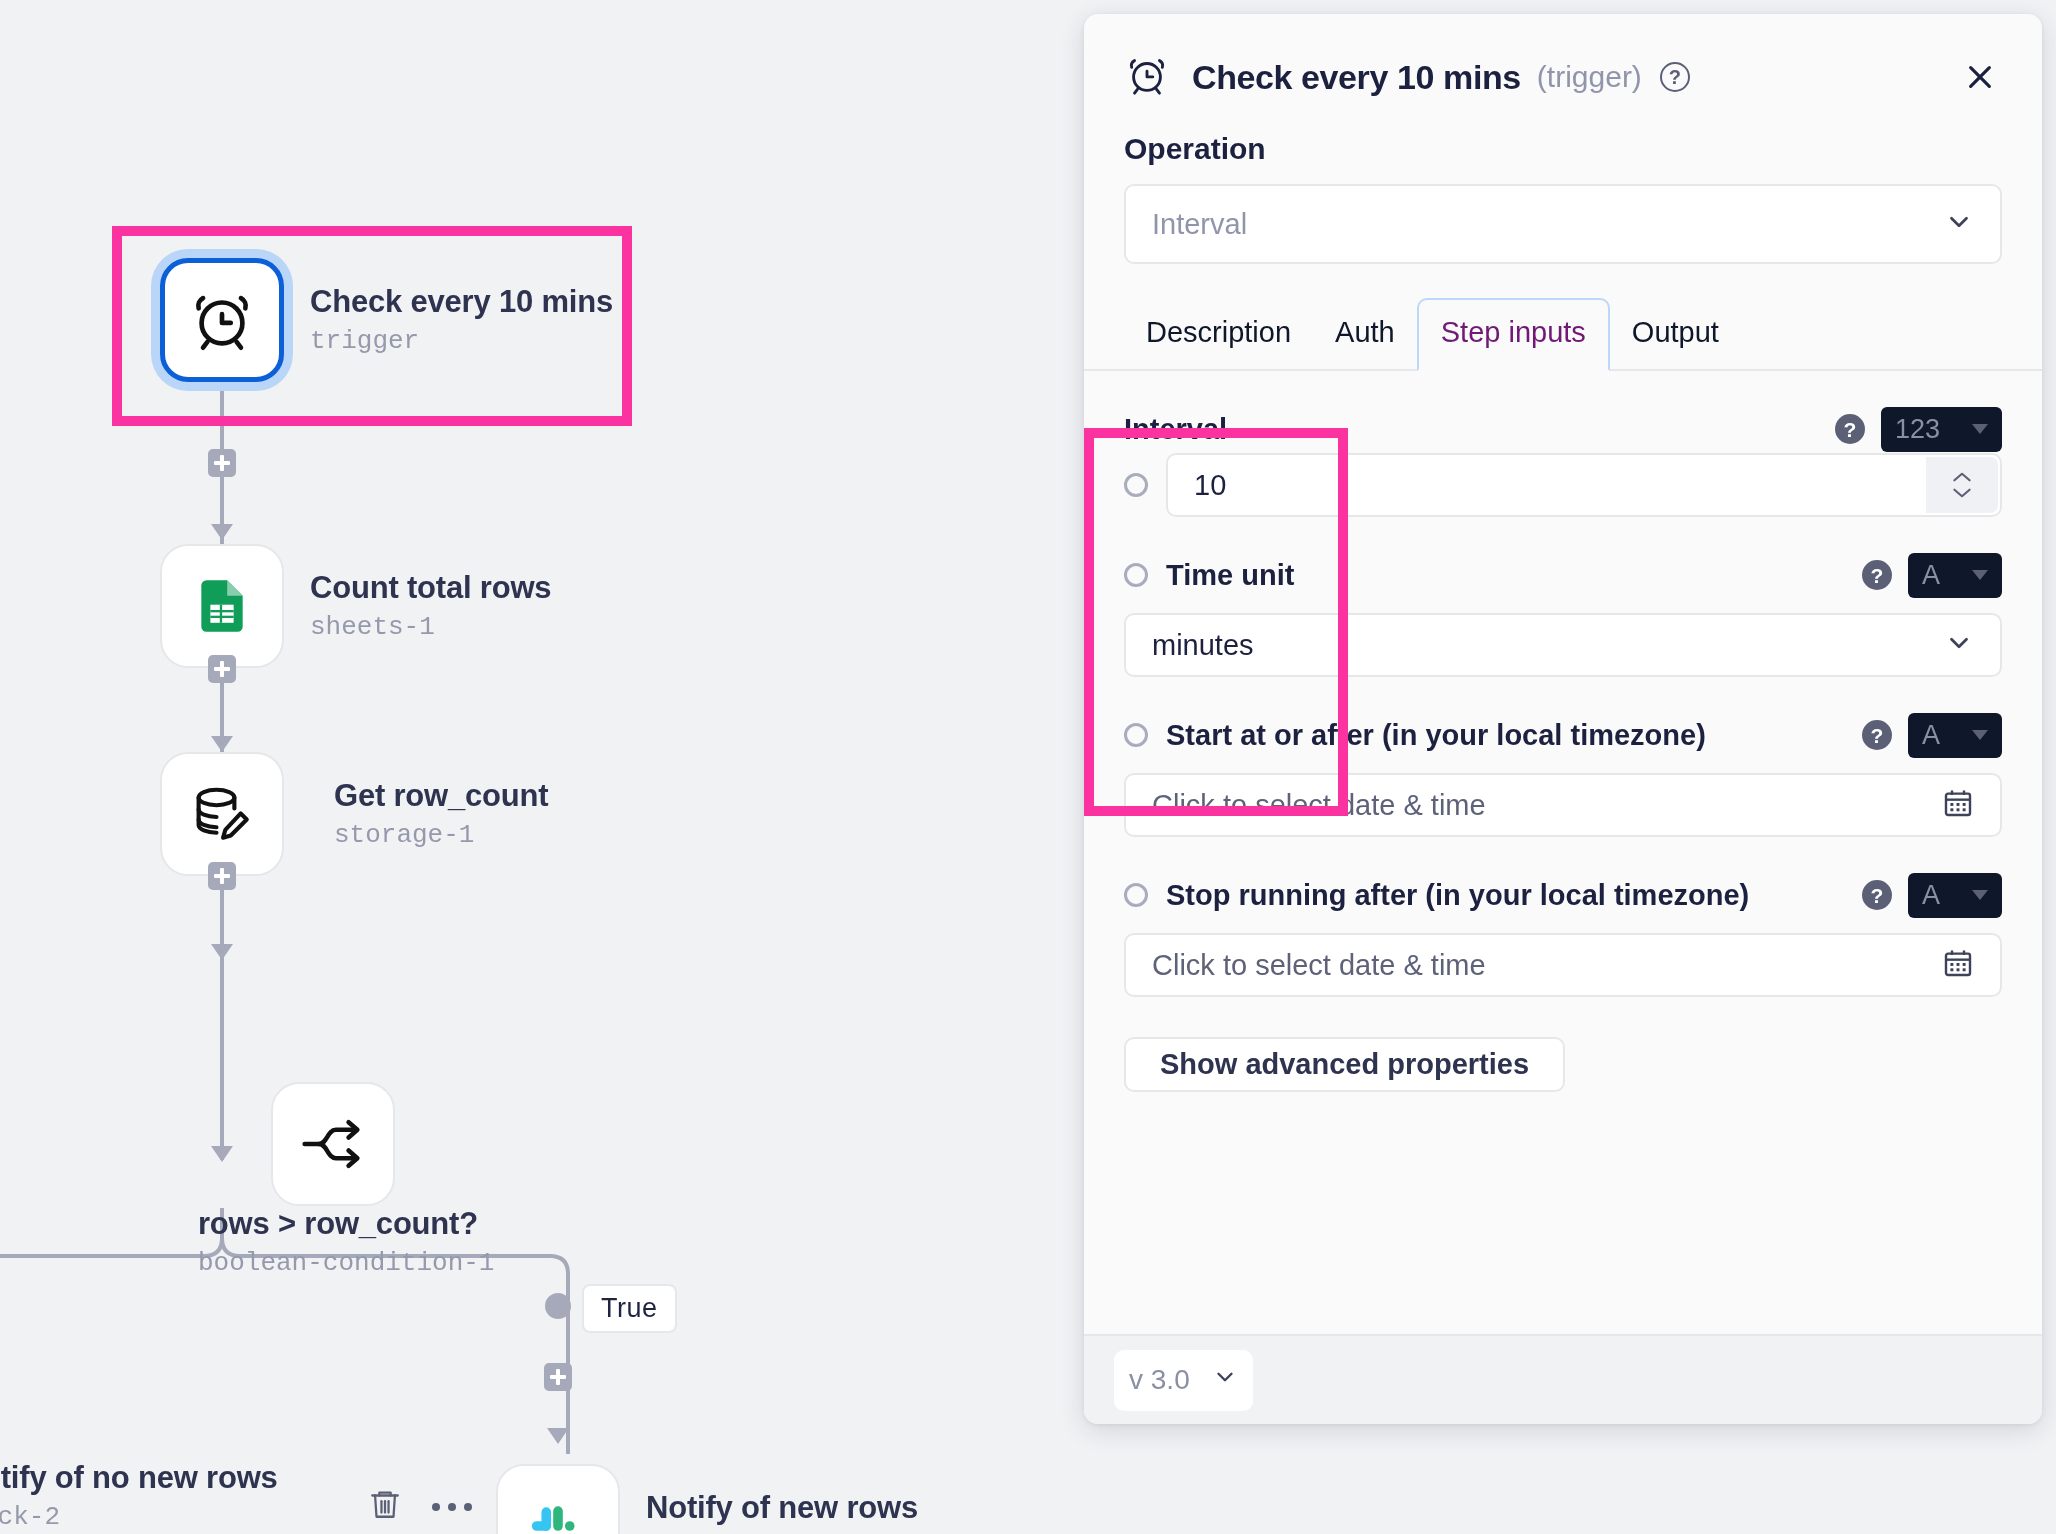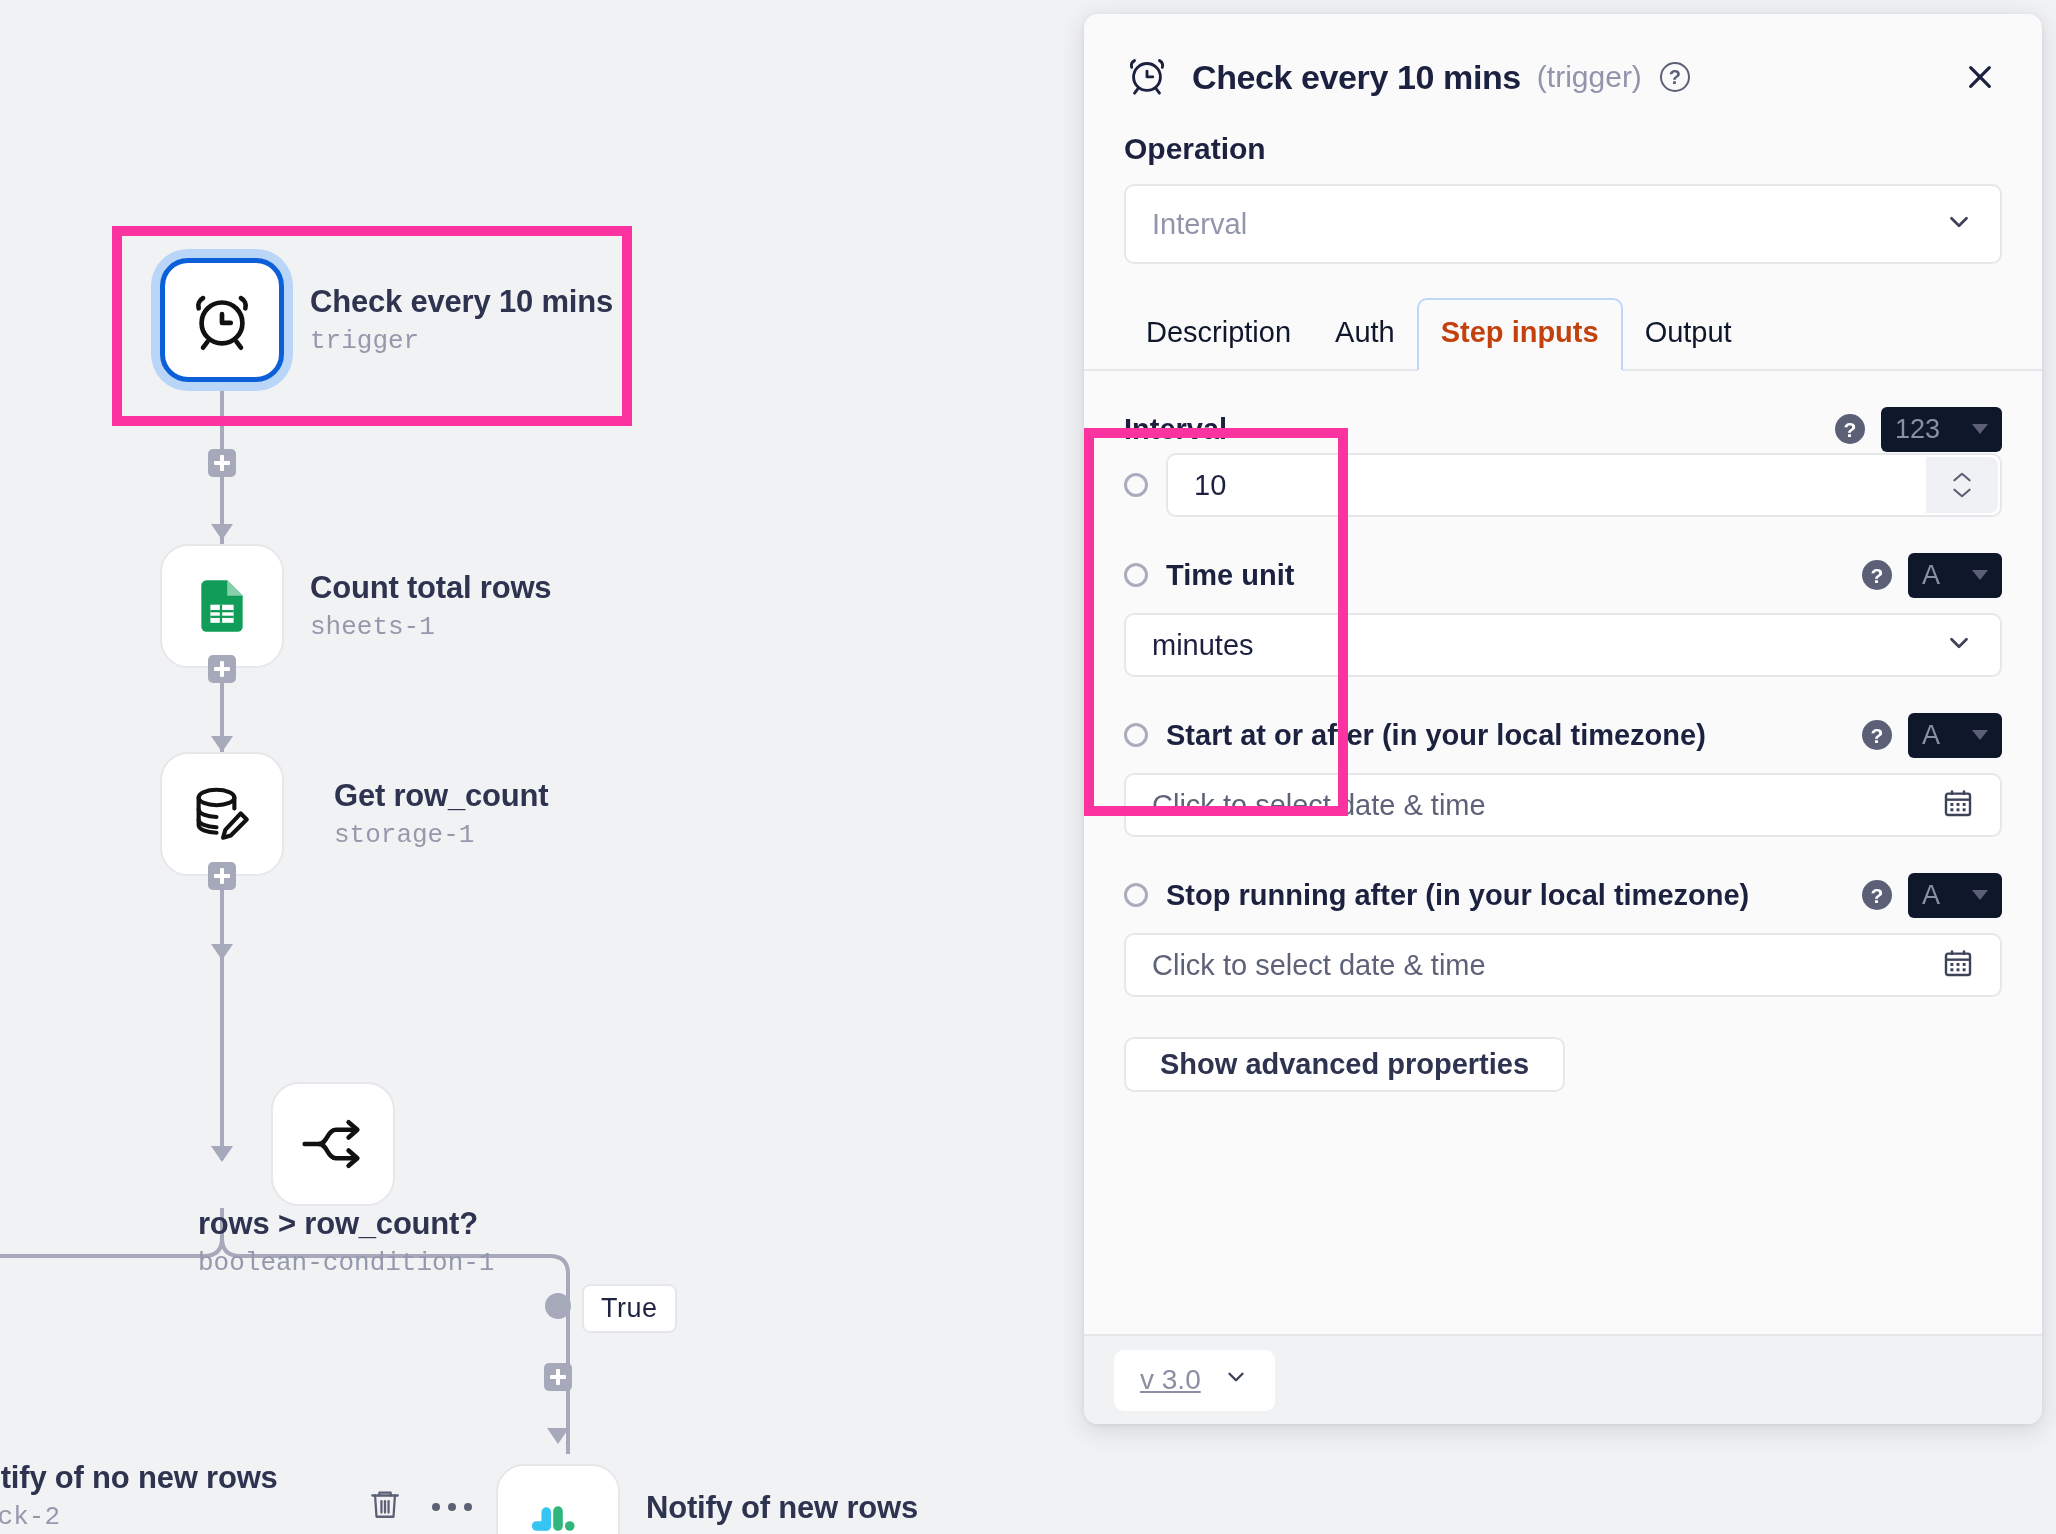--- a/index.html
+++ b/index.html
@@ -118,21 +118,21 @@
     margin-top: 34px; padding: 0 40px;
     border-bottom: 2px solid #e6e7ea;
     position: relative;
   }
   .tab {
     font-size: 29px; color: #0f172a;
     padding: 16px 22px 20px 22px;
     cursor: pointer; white-space: nowrap;
   }
   .tab.active {
-    color: #c2410c; font-weight: 700;
+    color: #701a75; font-weight: 400;
     border: 2px solid #bcd7f8;
     border-bottom: 2px solid #fafafb;
     border-radius: 10px 10px 0 0;
     margin-bottom: -2px;
     background: #fafafb;
   }
 
   
   .form-area { padding: 0 40px; }
   .field-head {
@@ -190,22 +190,22 @@
   }
 
   .panel-footer {
     position: absolute; left: 0; right: 0; bottom: 0; height: 90px;
     background: #f1f2f4;
     border-top: 2px solid #e6e7ea;
     display: flex; align-items: center; padding-left: 30px;
   }
   .ver-pill {
     background: #fff; border-radius: 10px;
-    padding: 14px 26px; display: flex; align-items: center;
-    font-size: 28px; color: #8a8fa4; text-decoration: underline;
+    padding: 14px 15px; display: flex; align-items: center;
+    font-size: 28px; color: #8a8fa4;
   }
   .ver-pill .chev { margin-left: 22px; }
 
   
   .hl {
     position: absolute; border: 10px solid #fb33a0;
     pointer-events: none; z-index: 40;
   }
 </style>
 </head>

